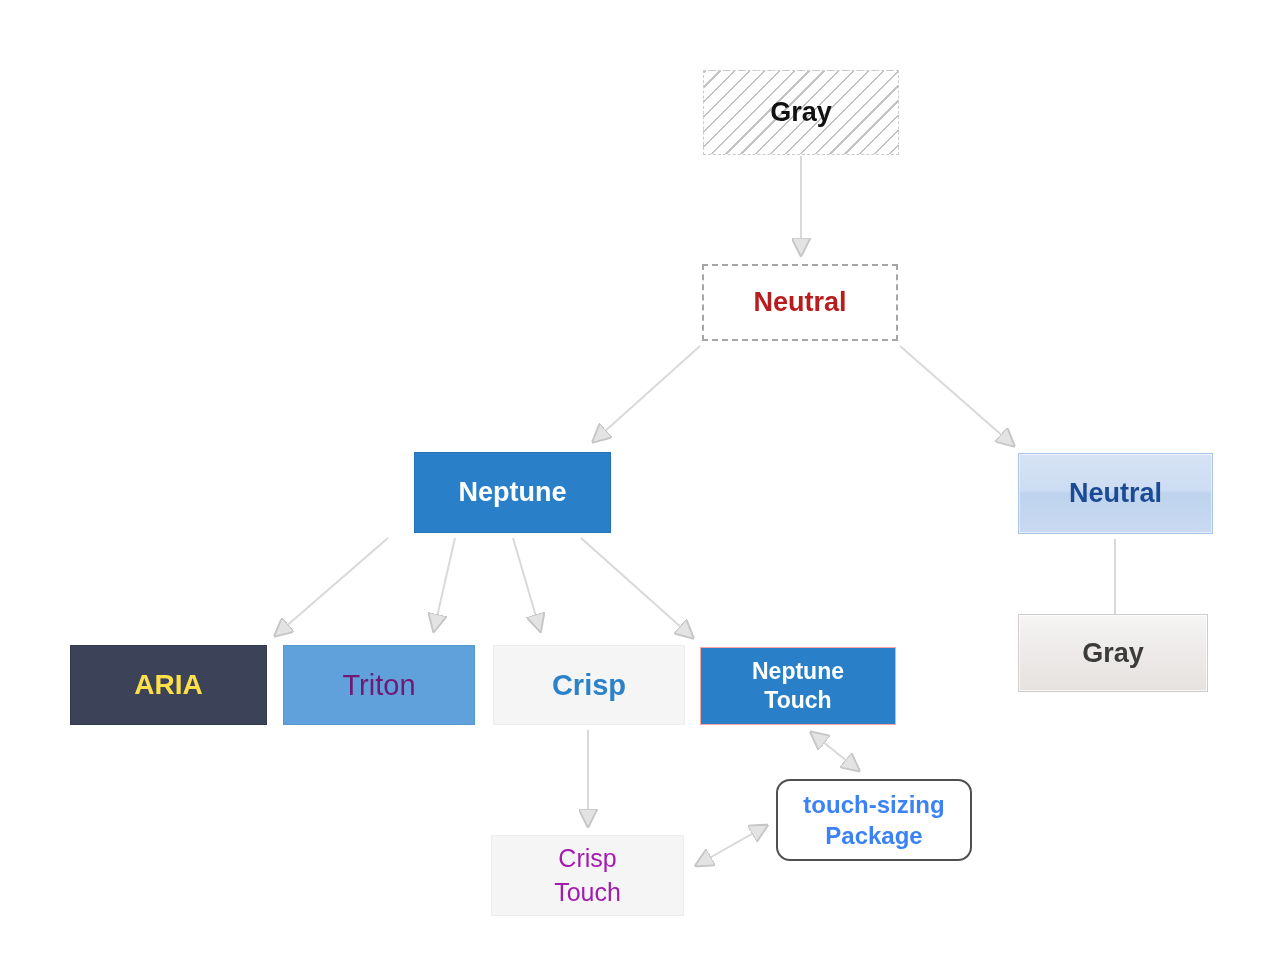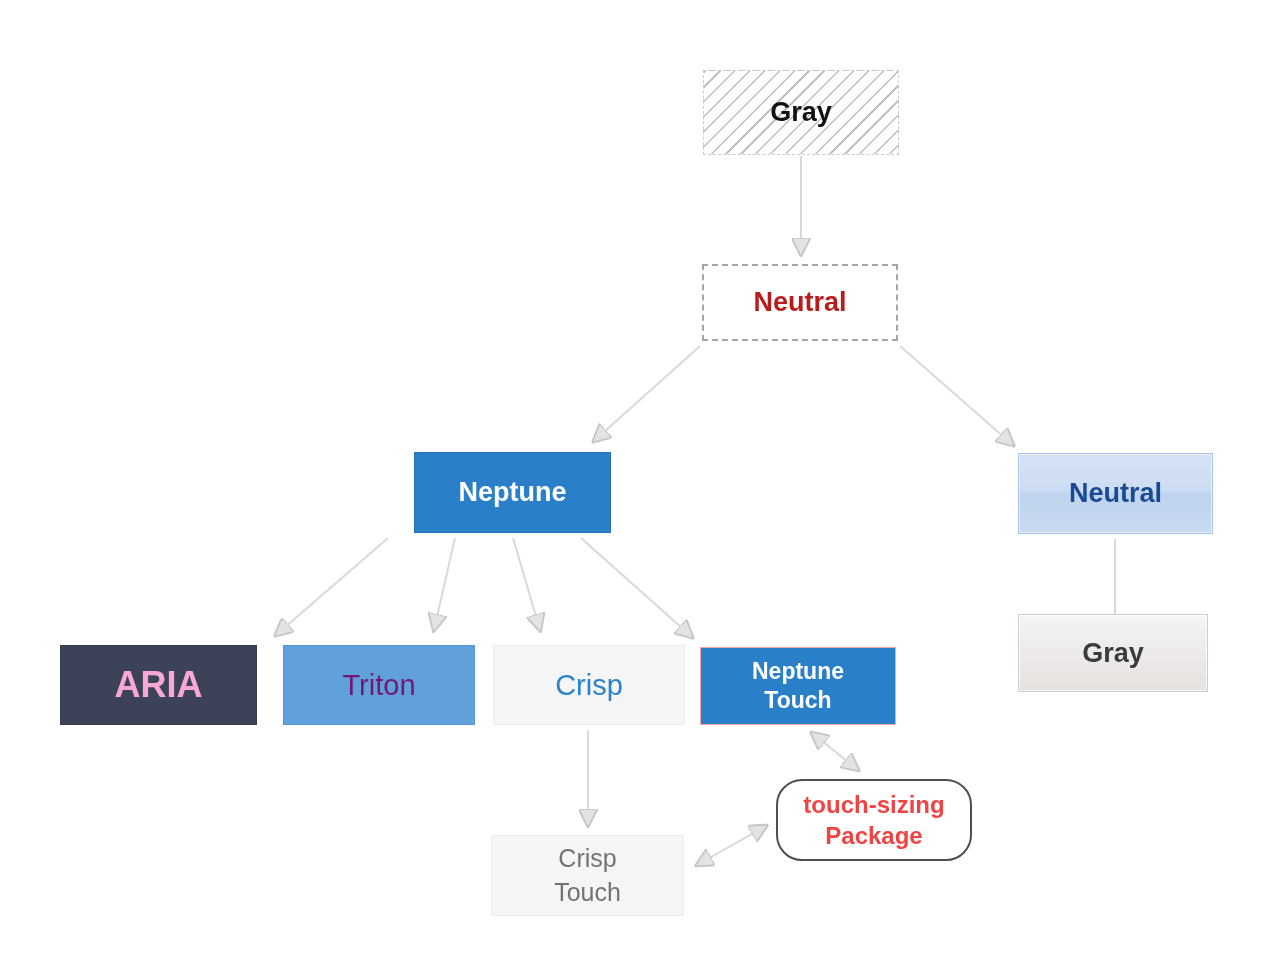--- a/index.html
+++ b/index.html
@@ -57,57 +57,57 @@
   
   .node.classic {
     left: 1018px; top: 453px; width: 195px; height: 81px;
     background: linear-gradient(to bottom, #d7e3f5 0%, #ccdcf2 46%, #bed3ee 50%, #c9daf1 100%);
     border: 1px solid #a9c4e9;
     box-shadow: inset 0 0 0 1px rgba(255,255,255,0.55);
     font-weight: bold; font-size: 27px; color: #1b4a94;
   }
   
   .node.aria {
-    left: 60px; top: 645px; width: 197px; height: 80px;
+    left: 70px; top: 645px; width: 197px; height: 80px;
     background: #3c4358; border: 1px solid #353b4e;
-    font-weight: bold; font-size: 36px; color: #f9a8d4;
+    font-weight: bold; font-size: 28px; color: #fde047;
   }
   
   .node.triton {
     left: 283px; top: 645px; width: 192px; height: 80px;
     background: #61a1db; border: 1px solid #5897d2;
     font-weight: normal; font-size: 29px; color: #701a75;
   }
   
   .node.crisp {
     left: 493px; top: 645px; width: 192px; height: 80px;
     background: #f5f5f5; border: 1px solid #ededed;
-    font-weight: normal; font-size: 29px; color: #2c82c9;
+    font-weight: bold; font-size: 29px; color: #2c82c9;
   }
   .node.crisp-touch {
     left: 491px; top: 835px; width: 193px; height: 81px;
     background: #f5f5f5; border: 1px solid #ededed;
-    font-weight: normal; font-size: 25px; color: #737373; line-height: 1.35; text-align: center;
+    font-weight: normal; font-size: 25px; color: #a21caf; line-height: 1.35; text-align: center;
   }
   .node.crisp-touch .lbl { max-width: 90px; }
   
   .node.gray {
     left: 1018px; top: 614px; width: 190px; height: 78px;
     background: linear-gradient(to bottom, #f6f5f4 0%, #ece9e8 55%, #e5e2e0 100%);
     border: 1px solid #cfcccb;
     box-shadow: inset 0 0 0 1px rgba(255,255,255,0.7);
     font-weight: bold; font-size: 27px; color: #3b3b3b;
   }
   
   .node.package {
     left: 776px; top: 779px; width: 196px; height: 82px;
     background: #ffffff;
     border: 2.5px solid #4f4f4f;
-    border-radius: 26px;
-    font-weight: bold; font-size: 24px; color: #ef4444; line-height: 1.3;
+    border-radius: 14px;
+    font-weight: bold; font-size: 24px; color: #3b82f6; line-height: 1.3;
   }
   .node.package .lbl { max-width: 160px; }
 </style>
 </head>
 <body>
 
 <div class="canvas">
 
   <svg class="edges" viewBox="0 0 1280 960">
     <defs>

